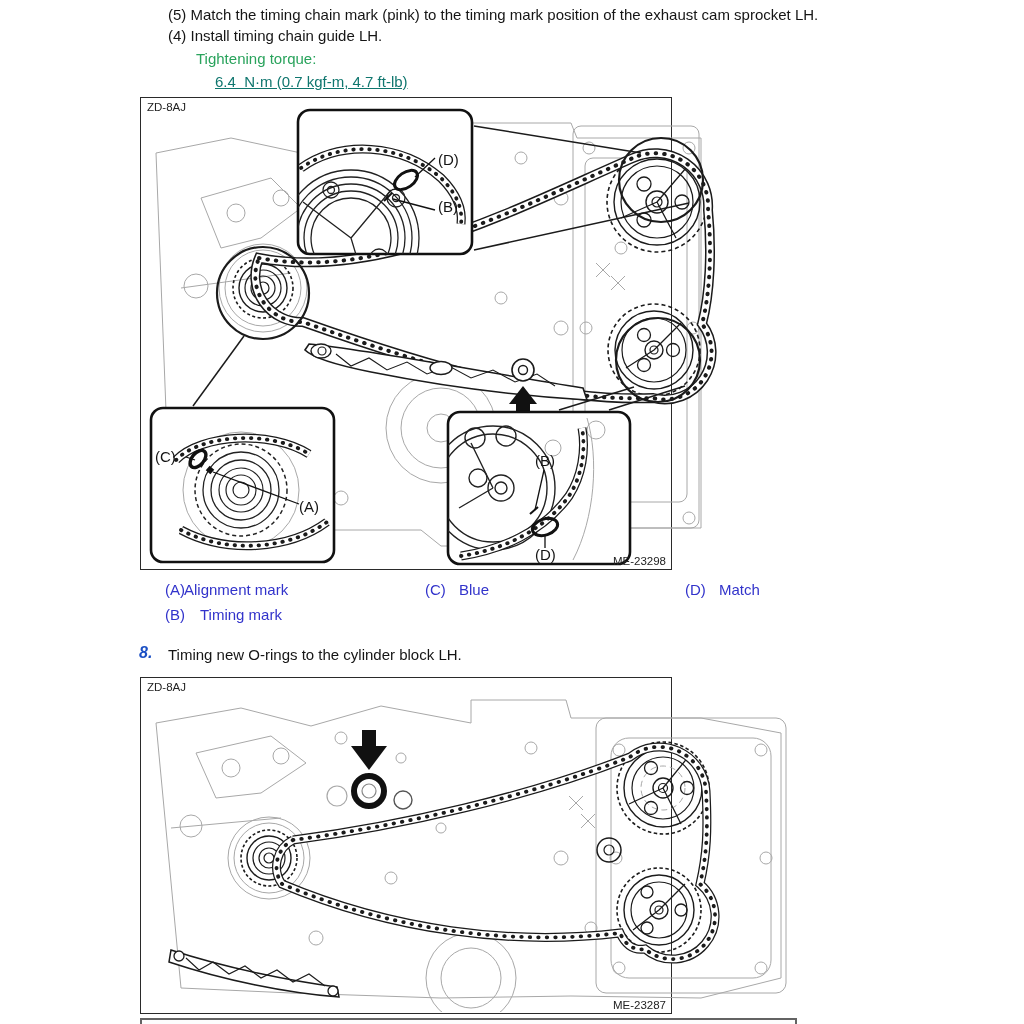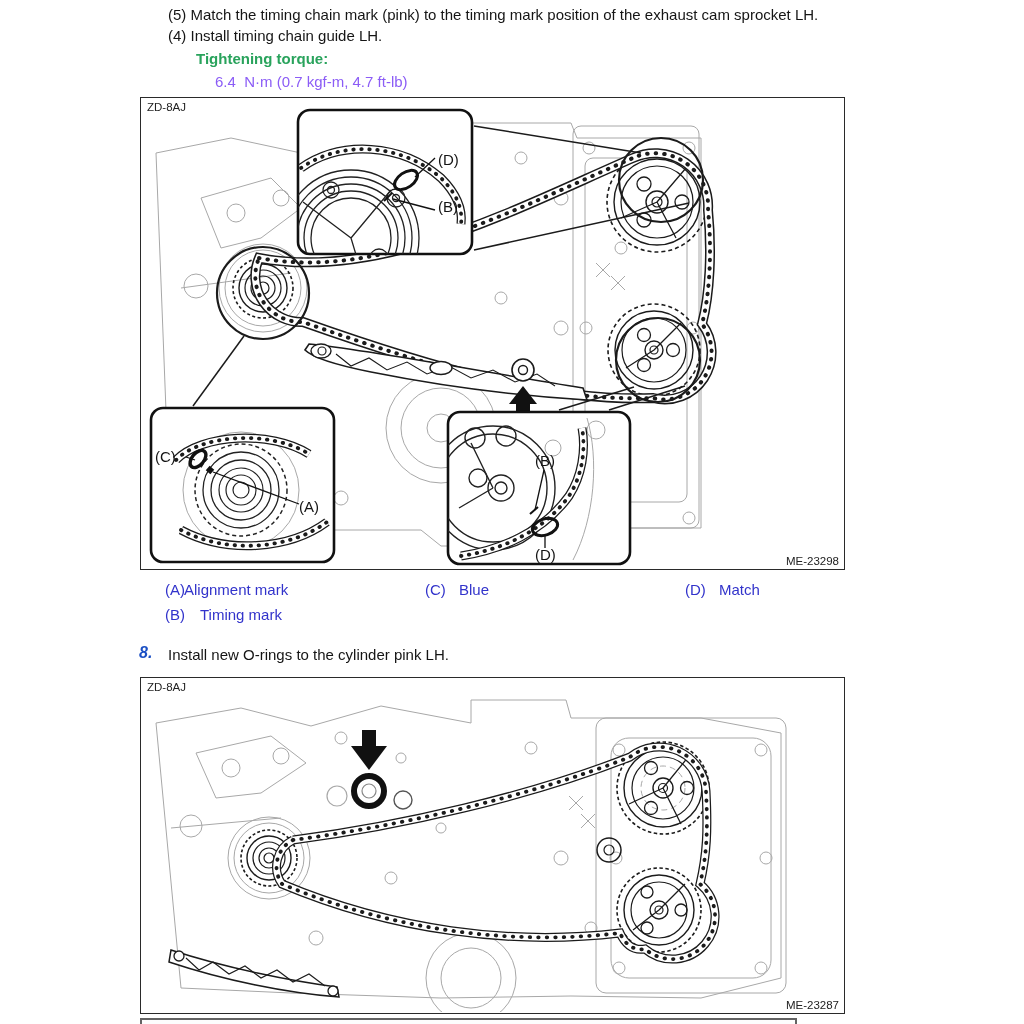--- a/index.html
+++ b/index.html
@@ -1,24 +1,24 @@
 <!DOCTYPE html>
 <html><head>
 <meta charset="utf-8">
 <style>
   html,body{margin:0;padding:0;background:#ffffff;}
   body{width:1024px;height:1024px;position:relative;overflow:hidden;
        font-family:"Liberation Sans","DejaVu Sans",sans-serif;color:#111;}
   .abs{position:absolute;white-space:nowrap;}
   .body-text{font-size:15px;line-height:19px;color:#151515;}
-  .torque-head{font-size:15px;font-weight:bold;color:#29a35c;}
-  .torque-val{font-size:15px;color:#8b5cf6;}
+  .torque-head{font-size:15px;font-weight:normal;color:#29a35c;}
+  .torque-val{font-size:15px;color:#0f766e;text-decoration:underline;}
   .legend-key,.legend-label{font-size:15px;color:#3233cb;}
   .step-num{font-size:16px;font-weight:bold;font-style:italic;color:#1a4fc4;}
-  .figure{position:absolute;left:140px;width:705px;background:#fff;
+  .figure{position:absolute;left:140px;width:532px;background:#fff;
           border:1.6px solid #2a2a2a;box-sizing:border-box;}
   #fig1{top:97px;height:473px;}
   #fig2{top:677px;height:337px;}
   .figure svg{position:absolute;left:0;top:0;}
   .figcode{position:absolute;left:6px;top:3px;font-size:11.5px;color:#222;}
   .figref{position:absolute;right:5px;bottom:2px;font-size:11.5px;color:#222;}
   .callout{position:absolute;font-size:15px;color:#141414;}
   .next-edge{position:absolute;left:140px;top:1018px;width:657px;height:6px;
              background:#fdfdfd;border:2px solid #636363;border-bottom:none;box-sizing:border-box;}
 </style>
@@ -241,21 +241,21 @@
 <span class="abs legend-key" style="left:165px;top:581px;">(A)</span>
 <span class="abs legend-label" style="left:184px;top:581px;">Alignment mark</span>
 <span class="abs legend-key" style="left:425px;top:581px;">(C)</span>
 <span class="abs legend-label" style="left:459px;top:581px;">Blue</span>
 <span class="abs legend-key" style="left:685px;top:581px;">(D)</span>
 <span class="abs legend-label" style="left:719px;top:581px;">Match</span>
 <span class="abs legend-key" style="left:165px;top:606px;">(B)</span>
 <span class="abs legend-label" style="left:200px;top:606px;">Timing mark</span>
 
 <span class="abs step-num" style="left:139px;top:644px;">8.</span>
-<span class="abs body-text" style="left:168px;top:645px;">Install new O-rings to the cylinder pink LH.</span>
+<span class="abs body-text" style="left:168px;top:645px;">Timing new O-rings to the cylinder block LH.</span>
 
 <div class="figure" id="fig2">
   <svg width="652" height="334" viewBox="0 0 652 334">
     <defs>
       <path id="f2chain" fill="none" d="M152,162 C260,148 390,118 489,79 A47,47 0 0 1 565,113 C567,152 566,176 559,206 A42,42 0 0 1 504,271 C492,273 484,266 479,255 C370,268 250,252 141,206 A30,30 0 0 1 152,162"></path>
     </defs>
 
     <g stroke="#a8a8a8" fill="none" stroke-width="1">
       <path d="M15,45 L100,30 L170,48 L240,28 L330,45 L330,22 L425,22 L430,40 L560,40 L640,55 L640,300 L560,320 L430,318 L300,320 L150,315 L40,310 Z"></path>
       <rect x="455" y="40" width="190" height="275" rx="10"></rect>

